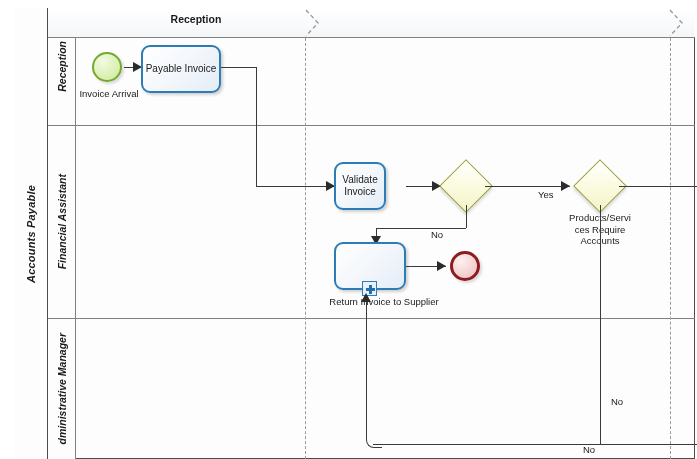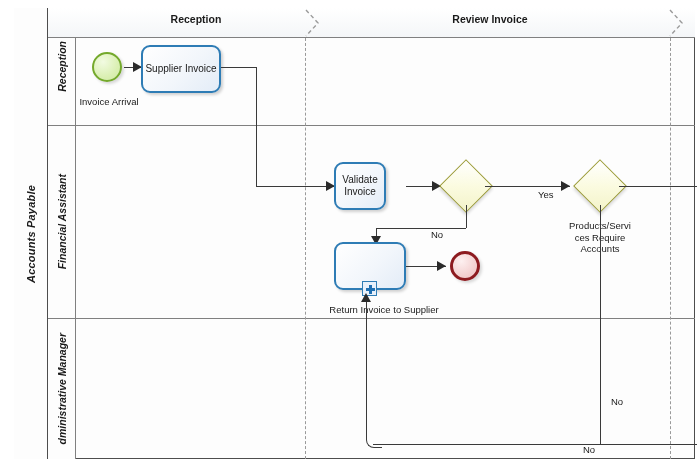--- a/index.html
+++ b/index.html
@@ -54,21 +54,21 @@
   .end-event{position:absolute;width:30px;height:30px;border-radius:50%;
         border:3px solid #8d1b20;box-sizing:border-box;
         background:radial-gradient(circle at 35% 30%,#fdf0f0 0%,#f4d2d2 60%,#eec2c2 100%);
         box-shadow:2px 2px 3px rgba(0,0,0,.15);}
 
   .gateway{position:absolute;width:38px;height:38px;
         background:linear-gradient(135deg,#ffffff 0%,#fbfbe0 50%,#f3f3c9 100%);
         border:1.5px solid #9a9a33;box-sizing:border-box;
         transform:rotate(45deg);box-shadow:2px 2px 3px rgba(0,0,0,.14);}
 
-  .ext-label{position:absolute;font-size:9.5px;color:#1a1a1a;line-height:1.22;text-align:center;margin-top:8px;}
+  .ext-label{position:absolute;font-size:9.5px;color:#1a1a1a;line-height:1.22;text-align:center;}
   .flow-label{position:absolute;font-size:9.5px;color:#1a1a1a;}
 
   
   .h-line{position:absolute;height:0;border-top:1.3px solid #3a3a3a;}
   .v-line{position:absolute;width:0;border-left:1.3px solid #3a3a3a;}
   .arrow-r{position:absolute;width:0;height:0;border-top:5px solid transparent;
            border-bottom:5px solid transparent;border-left:9px solid #2b2b2b;}
   .arrow-d{position:absolute;width:0;height:0;border-left:5px solid transparent;
            border-right:5px solid transparent;border-top:9px solid #2b2b2b;}
   .arrow-u{position:absolute;width:0;height:0;border-left:5px solid transparent;
@@ -96,40 +96,39 @@
   </div>
   <div class="lane-label" style="top:318px;height:141px;">
     <span>dministrative Manager</span>
   </div>
 
   <div class="lane-sep" style="top:125px;"></div>
   <div class="lane-sep" style="top:318px;"></div>
 
   <div class="phase-band"></div>
   <div class="phase-name" style="left:96px;width:200px;">Reception</div>
-  <div class="phase-name" style="left:340px;width:300px;">Review Invoice</div>
 
   <svg style="position:absolute;left:302px;top:8px;" width="26" height="30">
     <polyline points="4,2 16,15 4,28" fill="none" stroke="#9a9a9a" stroke-width="1.4" stroke-dasharray="4,3"></polyline>
   </svg>
   <svg style="position:absolute;left:666px;top:8px;" width="26" height="30">
     <polyline points="4,2 16,15 4,28" fill="none" stroke="#9a9a9a" stroke-width="1.4" stroke-dasharray="4,3"></polyline>
   </svg>
 
   <div class="phase-divider" style="left:305px;top:38px;height:421px;"></div>
   <div class="phase-divider" style="left:670px;top:38px;height:421px;"></div>
 
   <div class="start-event" style="left:92px;top:52px;"></div>
   <div class="ext-label" style="left:70px;top:88px;width:78px;">Invoice Arrival</div>
 
   <div class="h-line" style="left:124px;top:67px;width:18px;"></div>
   <div class="arrow-r" style="left:133px;top:62px;"></div>
 
   <div class="task" style="left:141px;top:45px;width:80px;height:48px;">
-    <span>Supplier Invoice</span>
+    <span>Payable Invoice</span>
   </div>
 
   <div class="h-line" style="left:221px;top:67px;width:35px;"></div>
   <div class="v-line" style="left:256px;top:67px;height:119px;"></div>
   <div class="h-line" style="left:256px;top:186px;width:79px;"></div>
   <div class="arrow-r" style="left:326px;top:181px;"></div>
 
   <div class="task" style="left:334px;top:162px;width:52px;height:48px;">
     <span>Validate Invoice</span>
   </div>

